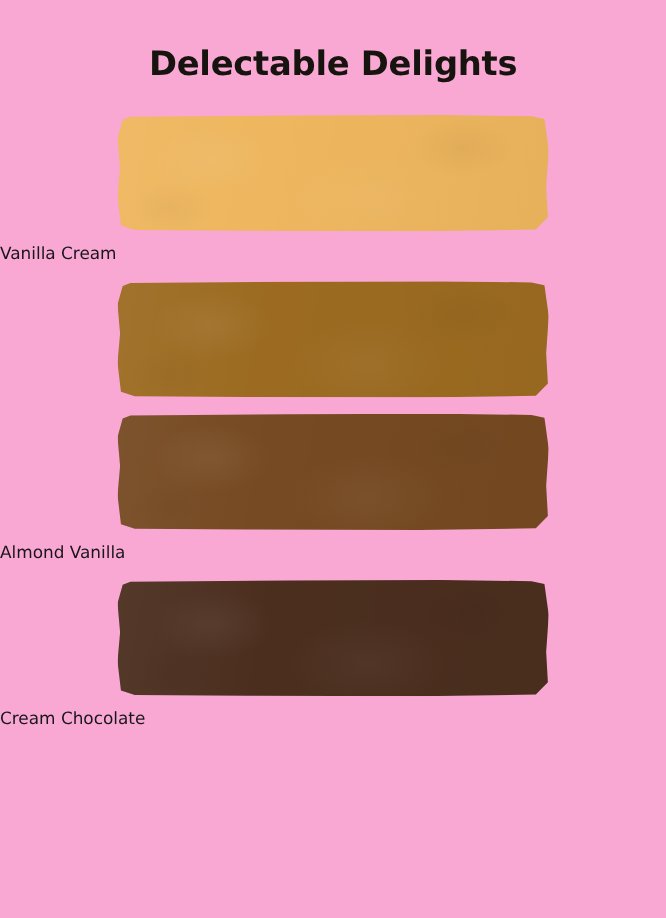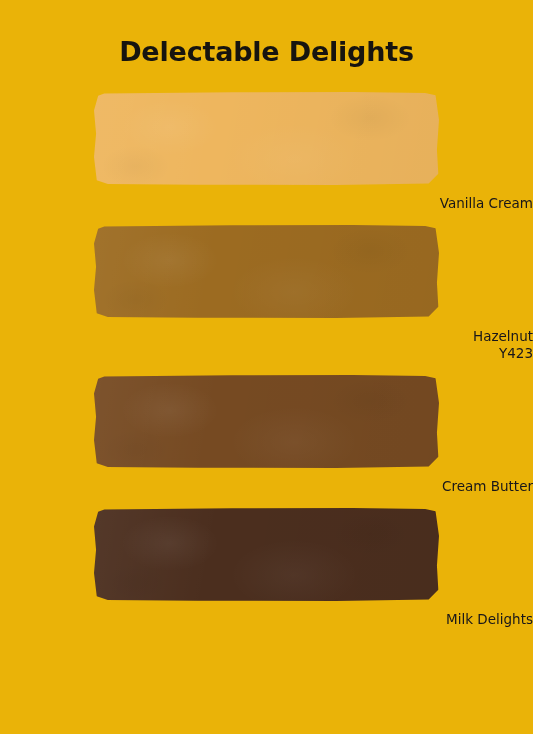--- a/index.html
+++ b/index.html
@@ -11,21 +11,21 @@
     height: 734px;
     background: #ffffff;
     font-family: "Liberation Sans", sans-serif;
     overflow: hidden;
     position: relative;
   }
 
   .page {
     width: 533px;
     height: 734px;
-    background: #eab308;
+    background: #f9a8d4;
     position: relative;
     box-sizing: border-box;
   }
 
   .palette-title {
     position: absolute;
     top: 36px;
     left: 0;
     width: 533px;
     text-align: center;
@@ -87,21 +87,21 @@
     content: "";
     position: absolute;
     inset: 0;
     background:
       linear-gradient(100deg, rgba(255,255,255,0.05) 0%, rgba(255,255,255,0) 35%, rgba(0,0,0,0.03) 100%);
     pointer-events: none;
   }
 
   .swatch-caption {
     width: 533px;
-    text-align: right;
+    text-align: left;
     margin-top: 10px;
     font-size: 13.5px;
     line-height: 17px;
     color: #18161a;
     font-family: "DejaVu Sans", sans-serif;
   }
 
   .swatch-name {
     display: block;
   }
@@ -125,38 +125,34 @@
       </div>
       <div class="swatch-caption">
         <span class="swatch-name">Vanilla Cream</span>
       </div>
     </div>
 
     <div class="swatch-entry">
       <div class="swatch-chip-wrap">
         <div class="swatch-chip" style="background-color: rgb(156, 107, 33);"></div>
       </div>
-      <div class="swatch-caption">
-        <span class="swatch-name">Hazelnut</span>
-        <span class="swatch-code">Y423</span>
-      </div>
     </div>
 
     <div class="swatch-entry">
       <div class="swatch-chip-wrap">
         <div class="swatch-chip" style="background-color: rgb(118, 74, 34);"></div>
       </div>
       <div class="swatch-caption">
-        <span class="swatch-name">Cream Butter</span>
+        <span class="swatch-name">Almond Vanilla</span>
       </div>
     </div>
 
     <div class="swatch-entry">
       <div class="swatch-chip-wrap">
         <div class="swatch-chip" style="background-color: rgb(75, 46, 30);"></div>
       </div>
       <div class="swatch-caption">
-        <span class="swatch-name">Milk Delights</span>
+        <span class="swatch-name">Cream Chocolate</span>
       </div>
     </div>
 
   </div>
 </div>
 
 </body></html>

